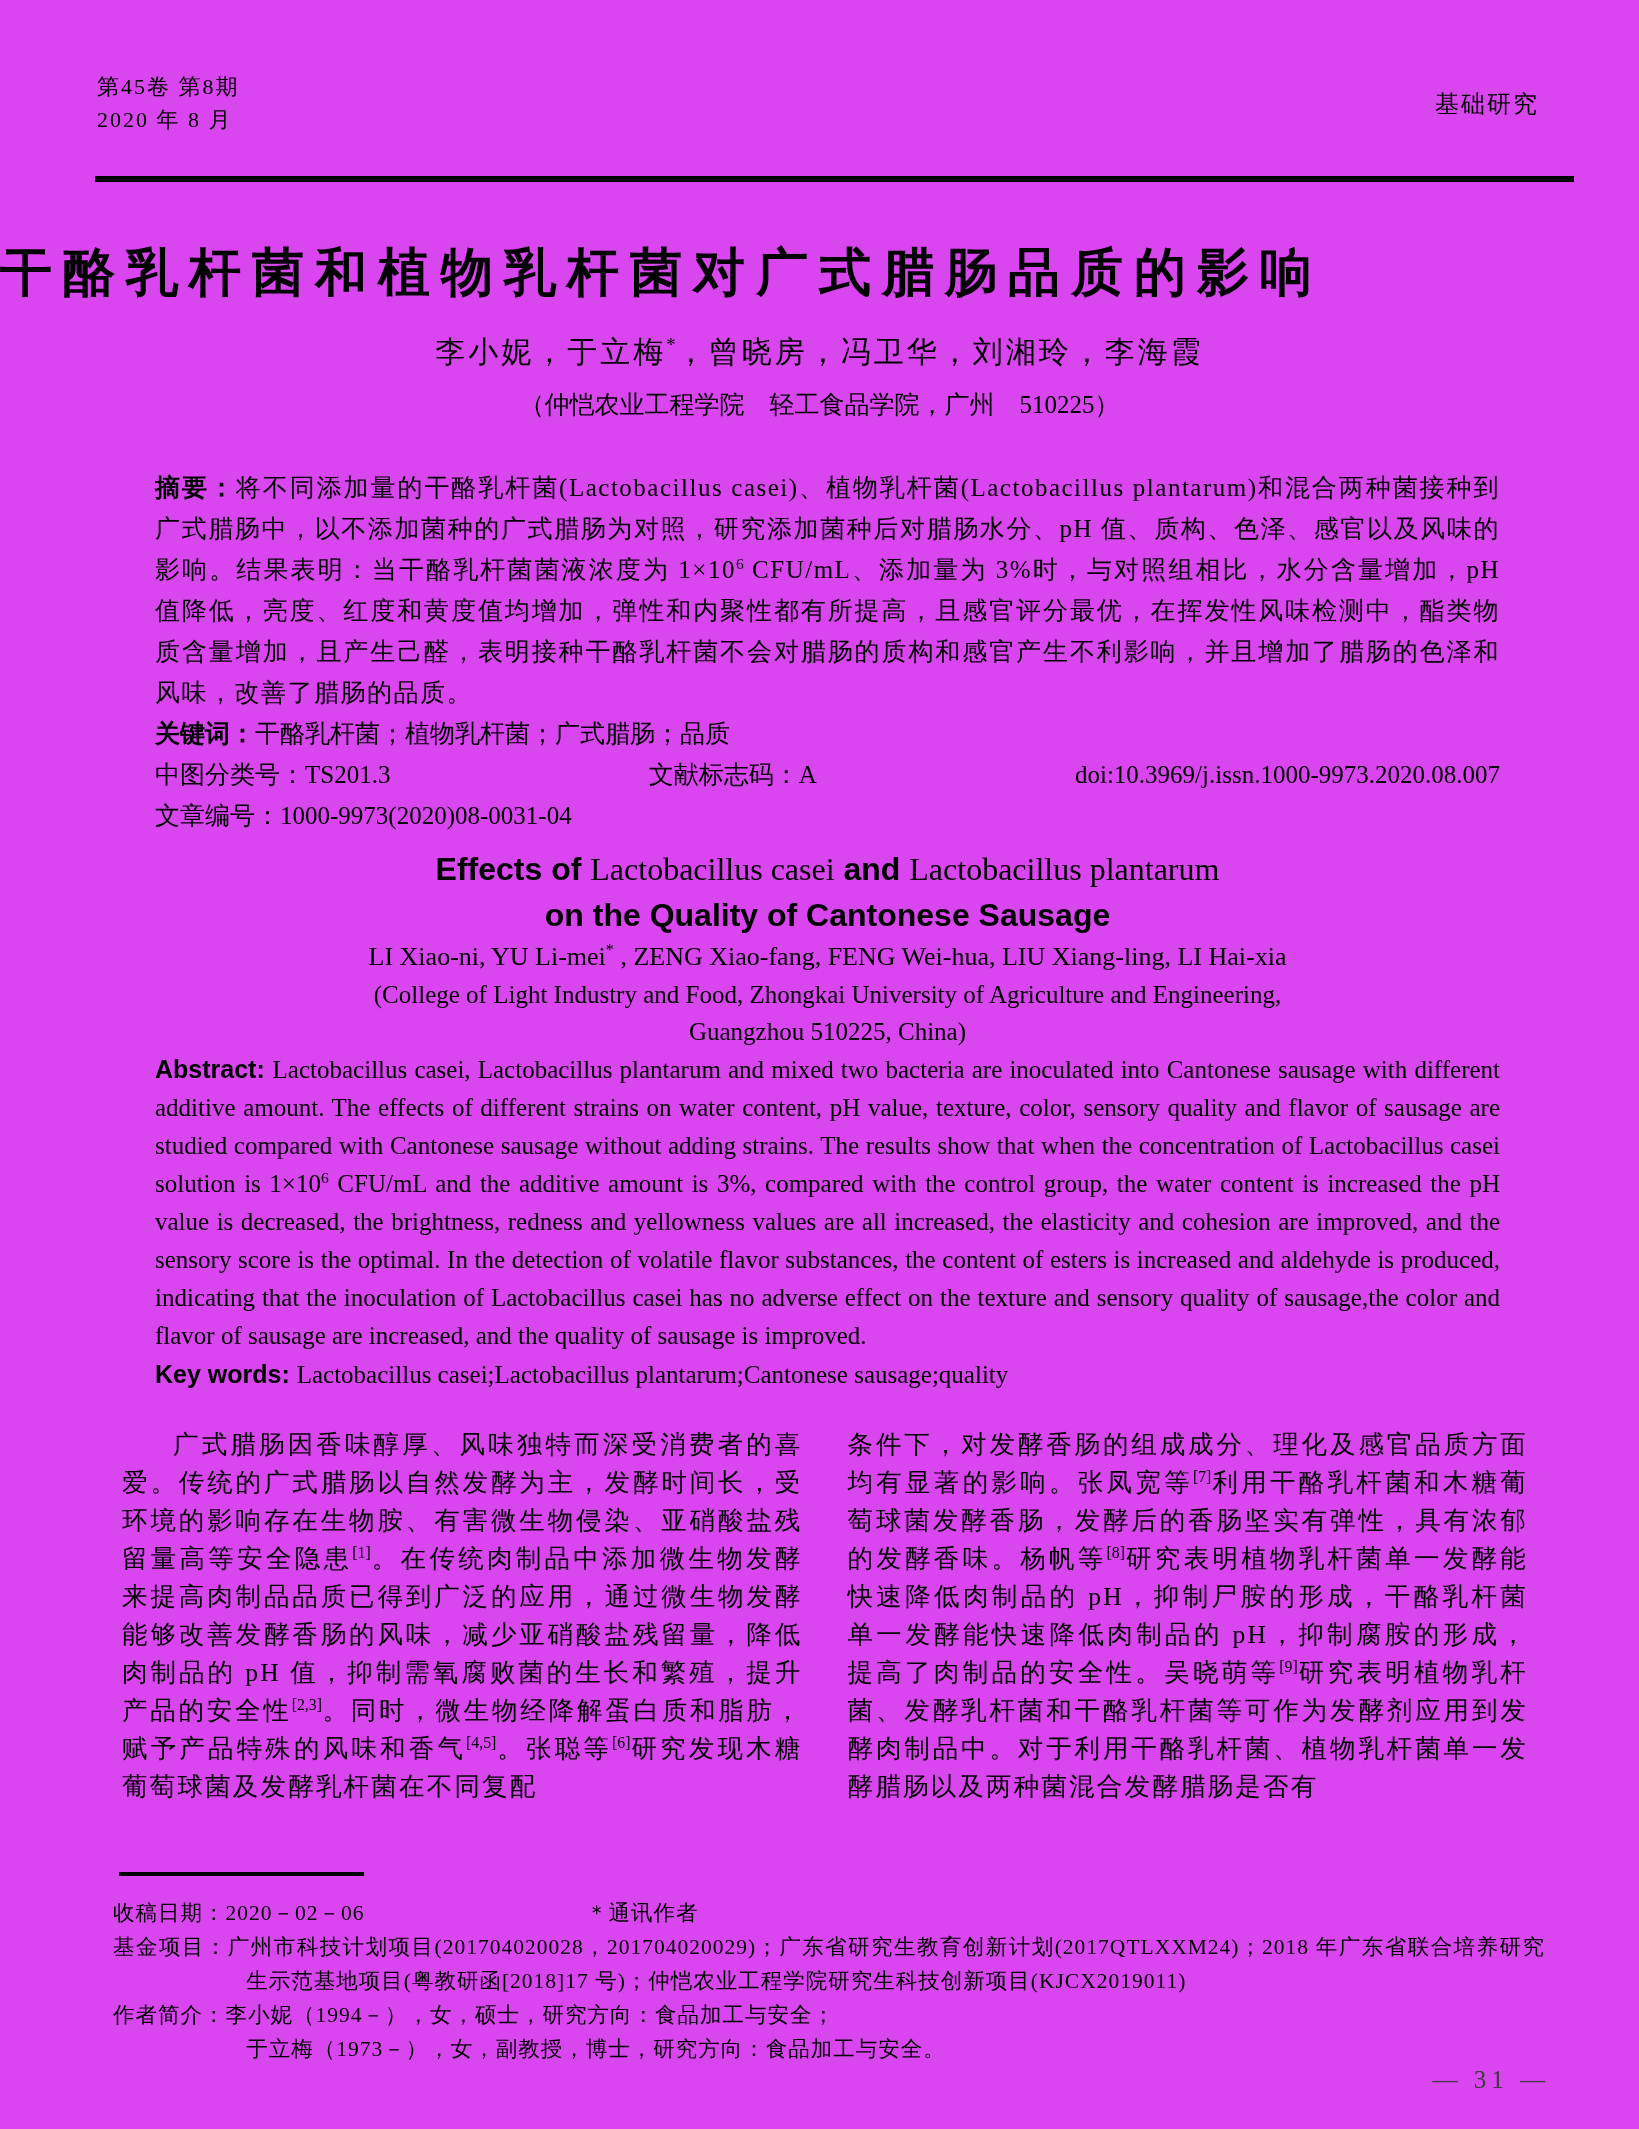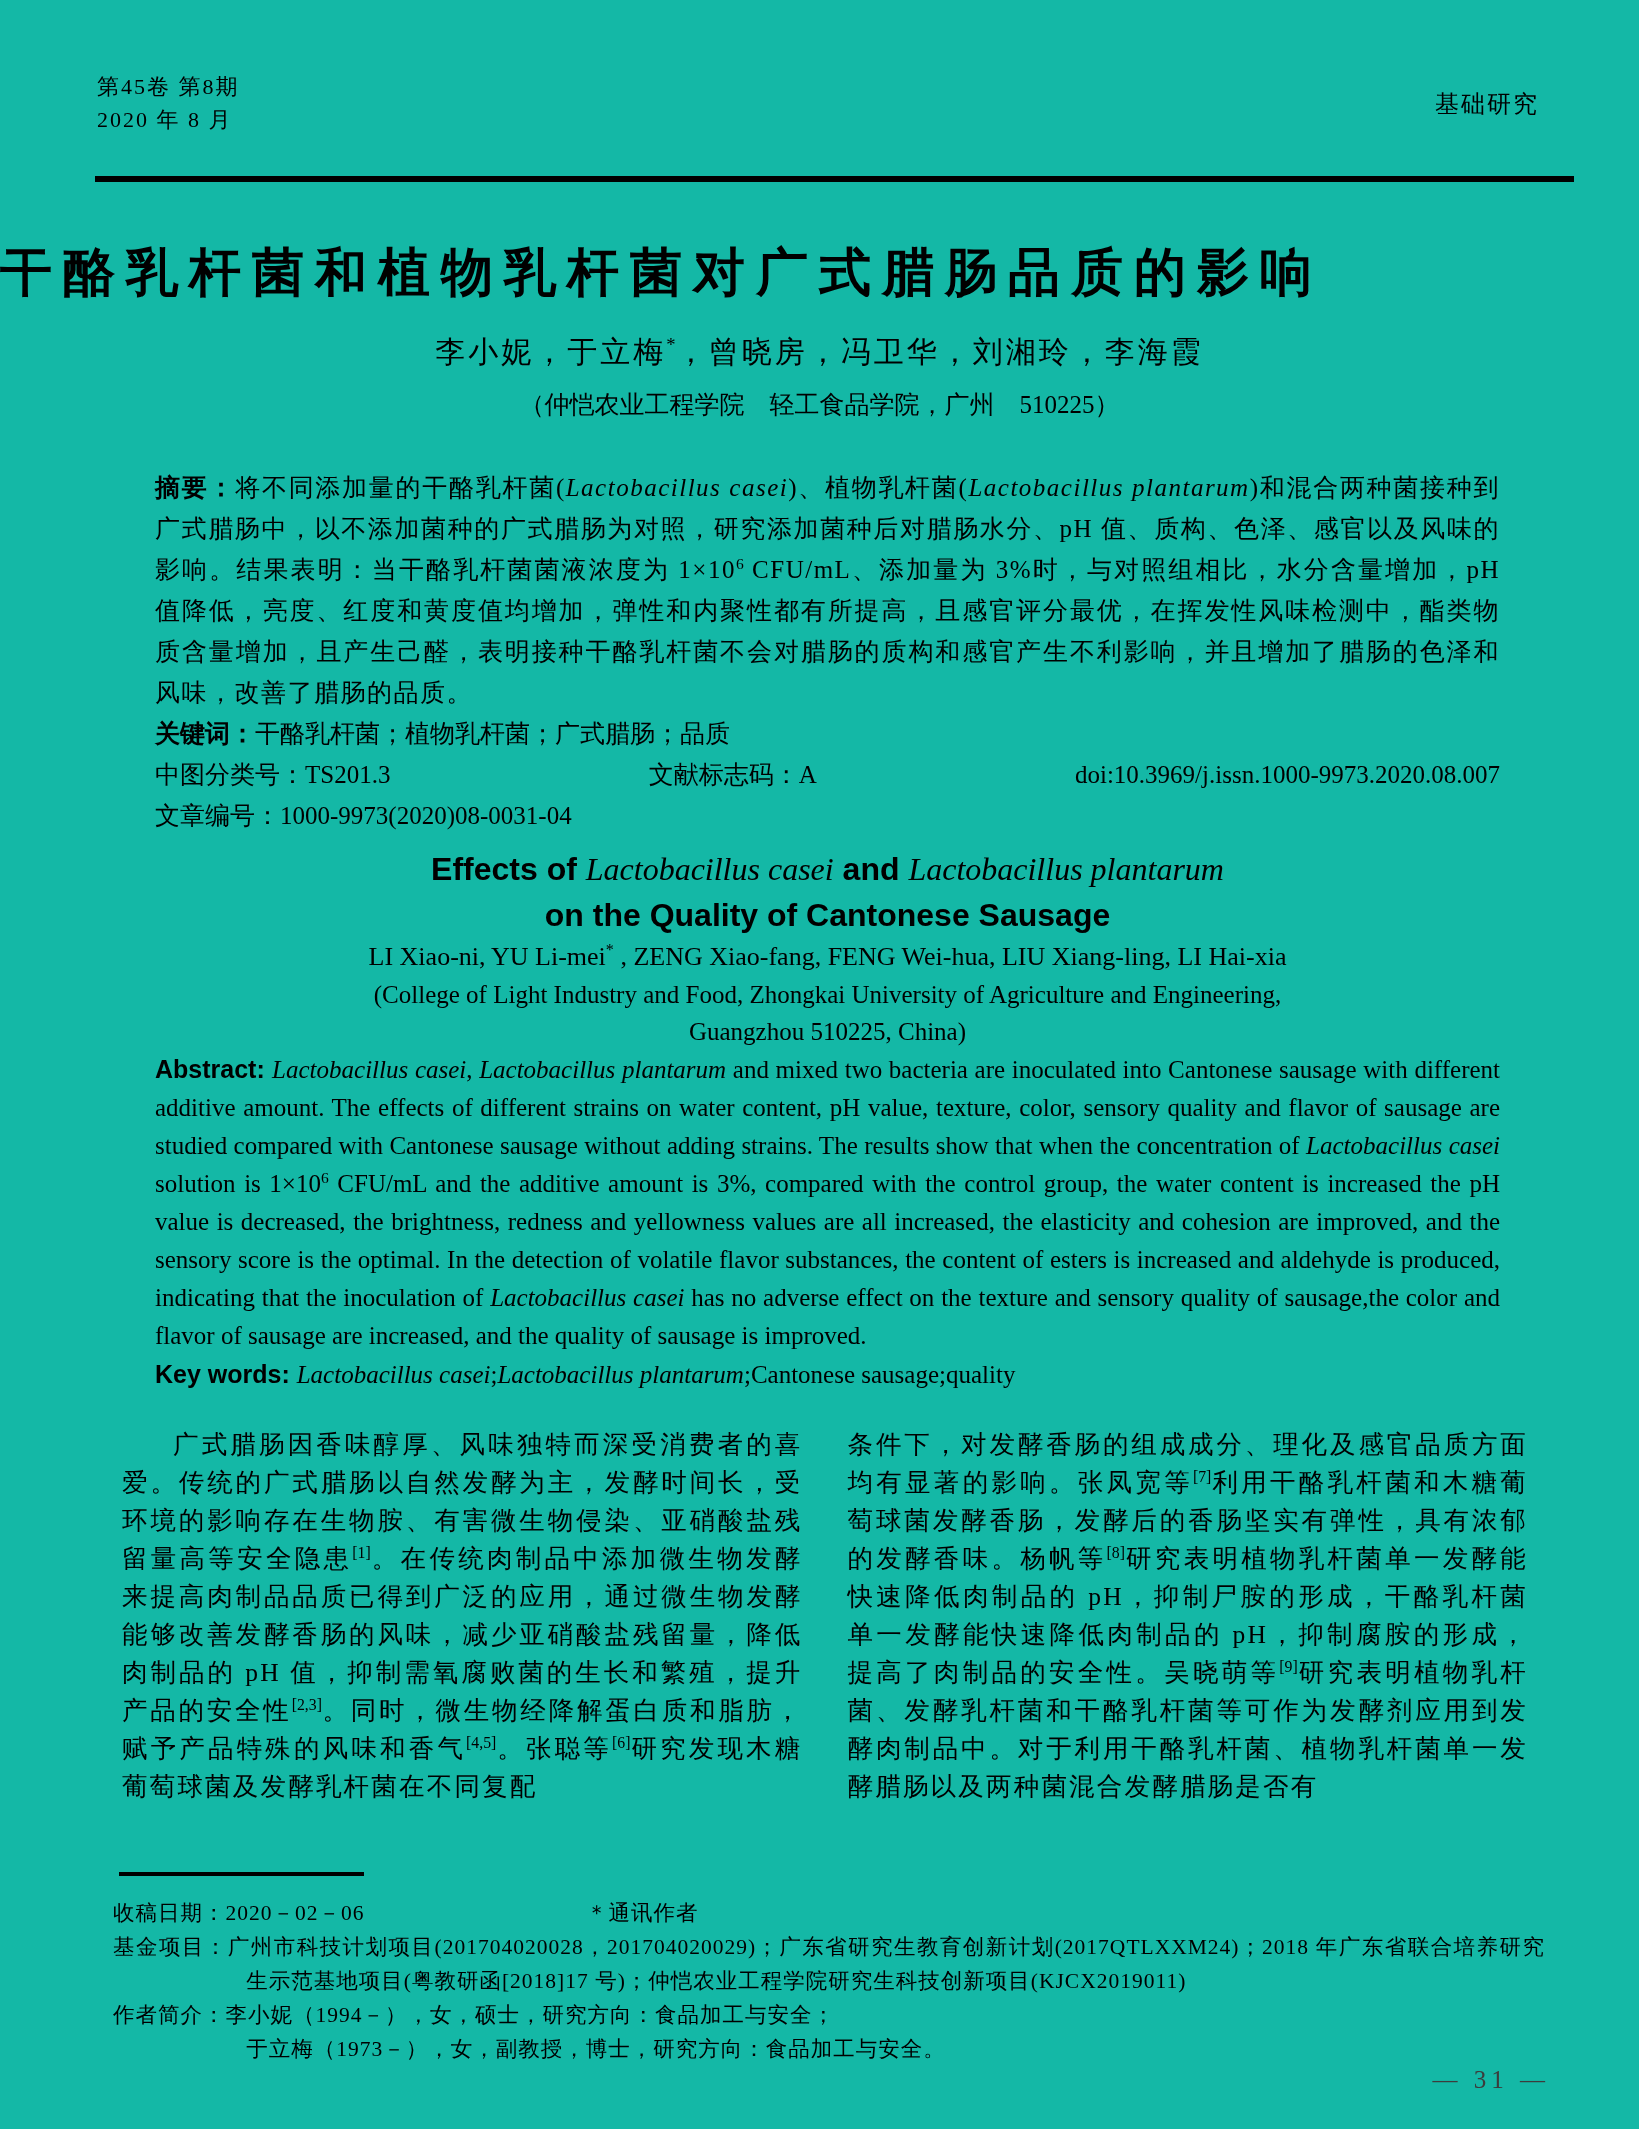--- a/index.html
+++ b/index.html
@@ -1,17 +1,17 @@
 <!DOCTYPE html>
 <html><head>
 <meta charset="utf-8">
 <style>
   html,body{margin:0;padding:0;background:#e8e8e8;}
   .page{
-    position:relative;width:1639px;height:2129px;background:#14b8a6;
+    position:relative;width:1639px;height:2129px;background:#d946ef;
     margin:0 auto;color:#000;overflow:hidden;
     font-family:"Liberation Serif","DejaVu Serif",serif;
   }
   
   .hdr{position:absolute;top:0;left:0;width:100%;height:176px;}
   .hdr-left{position:absolute;left:97px;top:70px;font-size:22px;line-height:33px;letter-spacing:2px;}
   .hdr-center{position:absolute;left:0;width:100%;top:50px;text-align:center;}
   .jcn{font-size:36px;font-weight:bold;font-family:"Liberation Sans","DejaVu Sans",sans-serif;letter-spacing:8px;}
   .jen{font-size:27px;font-weight:bold;margin-top:4px;}
   .hdr-right{position:absolute;right:100px;top:88px;font-size:24px;letter-spacing:2px;}
@@ -21,21 +21,21 @@
   .title-cn{
     margin:58px 0 0;text-align:left;font-size:52px;line-height:64px;
     font-weight:bold;font-family:"Liberation Sans","DejaVu Sans",sans-serif;letter-spacing:11px;
   }
   .authors-cn{margin-top:28px;text-align:center;font-size:30px;line-height:40px;letter-spacing:3px;}
   .affil-cn{margin-top:16px;text-align:center;font-size:25px;line-height:33px;}
   .front{margin:46px 139px 0 155px;font-size:25px;line-height:41px;}
   .front p{margin:0;}
   .just{text-align:justify;letter-spacing:1.5px;}
   .lbl{font-family:"Liberation Sans","DejaVu Sans",sans-serif;font-weight:bold;}
-  .it{font-style:italic;font-family:"Liberation Serif","DejaVu Serif",serif;}
+  .it{font-family:"Liberation Serif","DejaVu Serif",serif;}
   sup{font-size:0.62em;line-height:0;vertical-align:super;letter-spacing:0;}
   .meta-line{display:flex;justify-content:space-between;line-height:41px;}
   .title-en{margin:10px 0 0;text-align:center;font-weight:normal;font-size:32px;line-height:46px;}
   .sans{font-family:"Liberation Sans","DejaVu Sans",sans-serif;font-weight:bold;}
   .authors-en{text-align:center;font-size:26px;line-height:38px;}
   .affil-en{text-align:center;font-size:25px;line-height:37px;}
   .en-abs{margin-top:2px;text-align:justify;font-size:25px;line-height:38px;}
   .kw-en{font-size:25px;line-height:38px;}
   .body-cols{display:flex;gap:45px;margin:32px 111px 0 122px;}
   .col{flex:1;margin:0;font-size:25.5px;line-height:38px;text-align:justify;letter-spacing:2.2px;}

